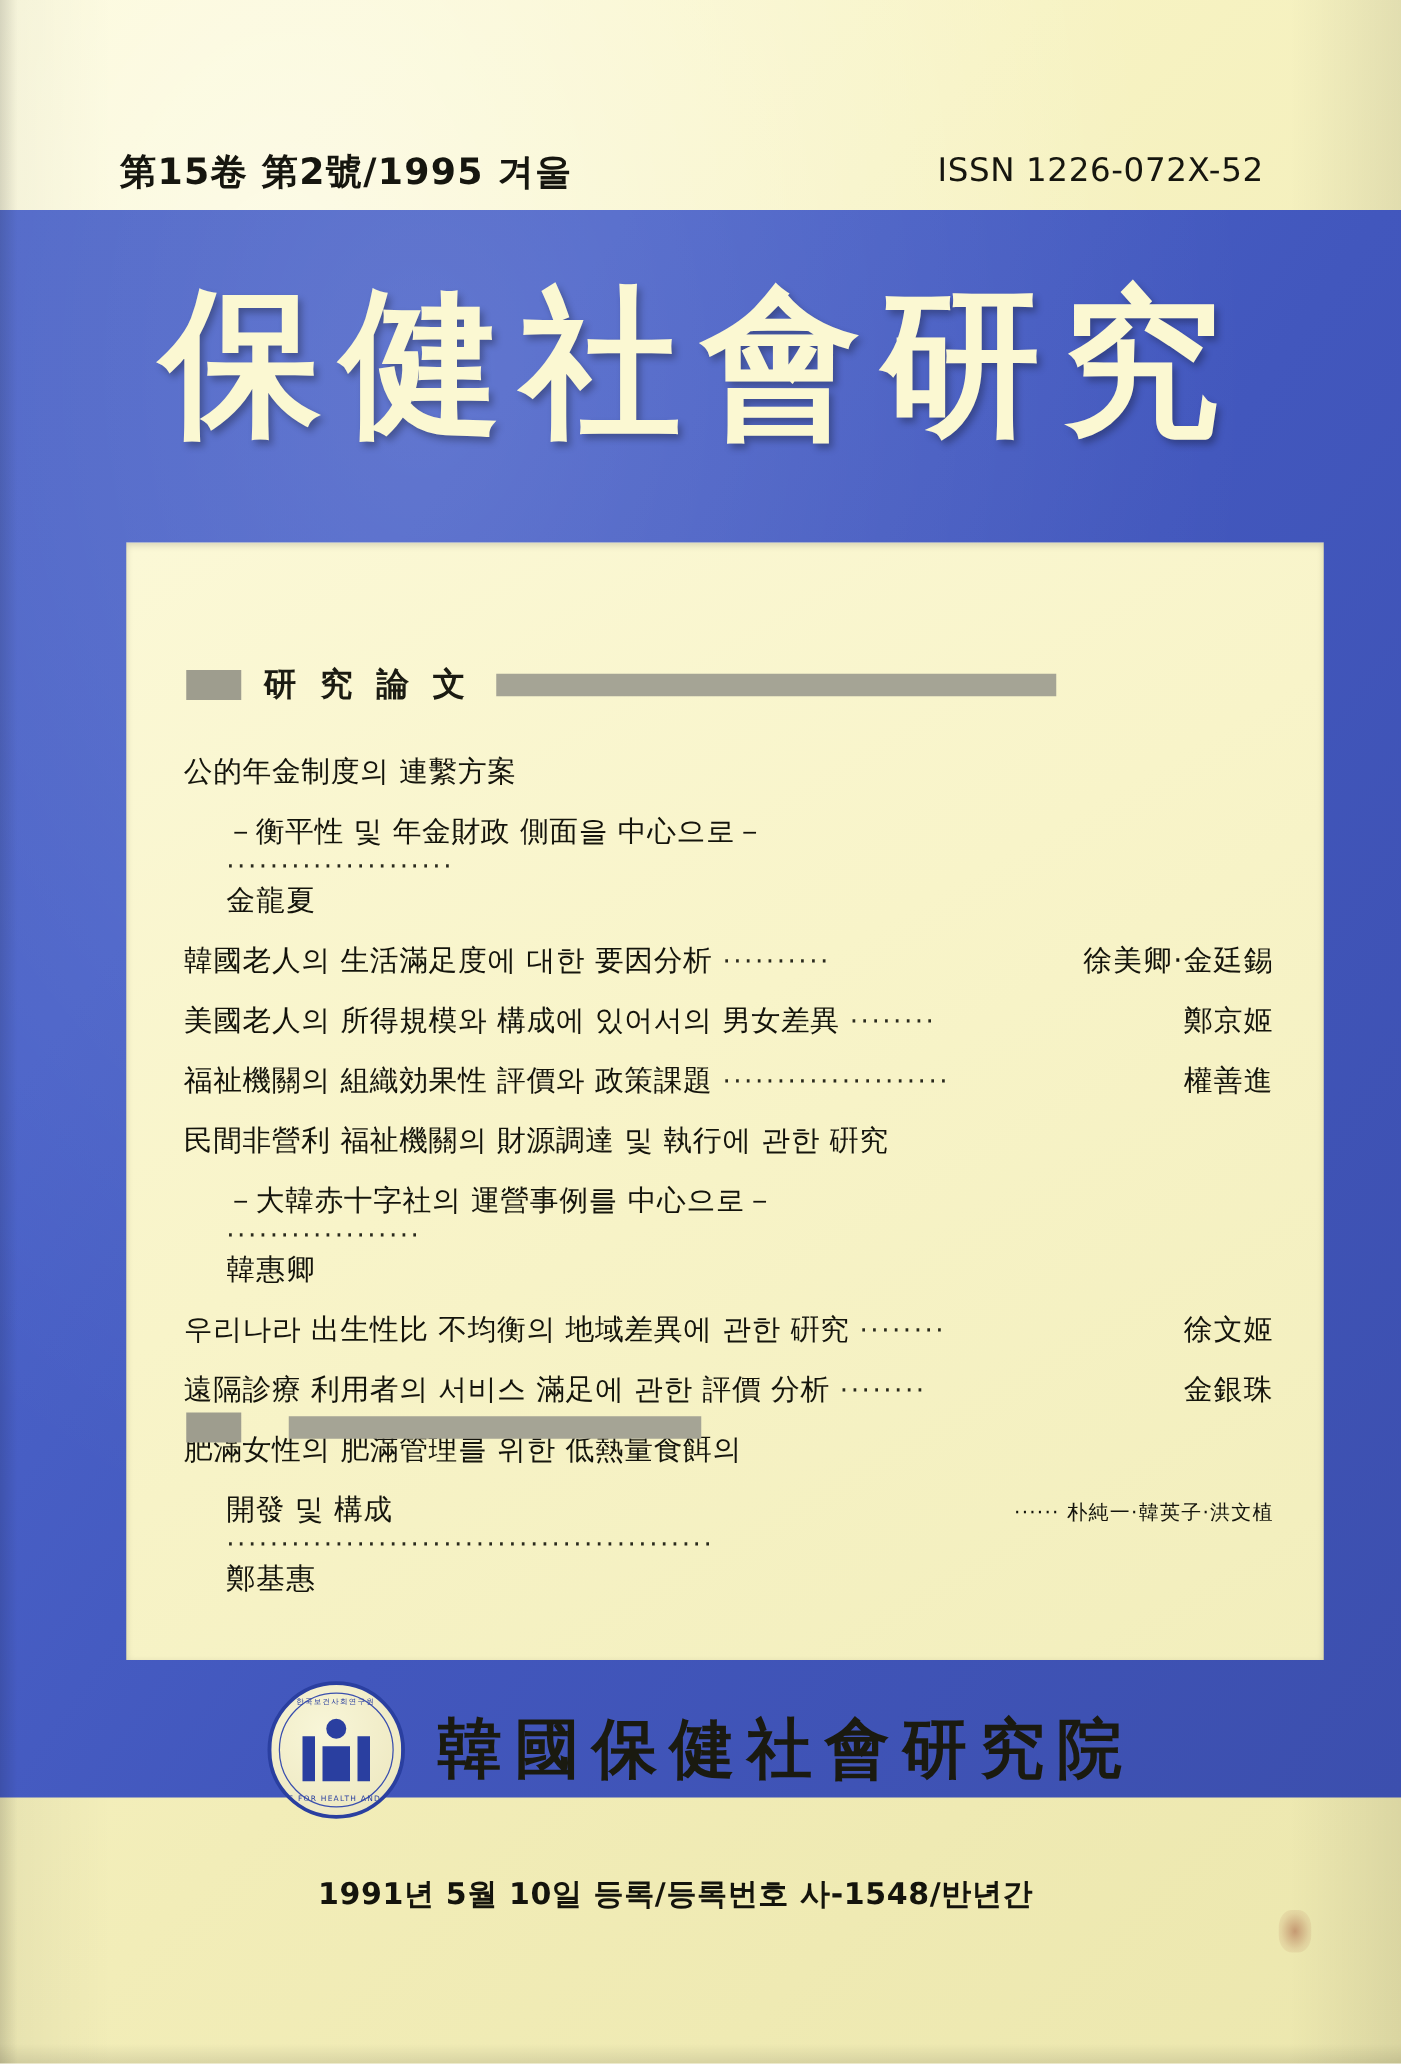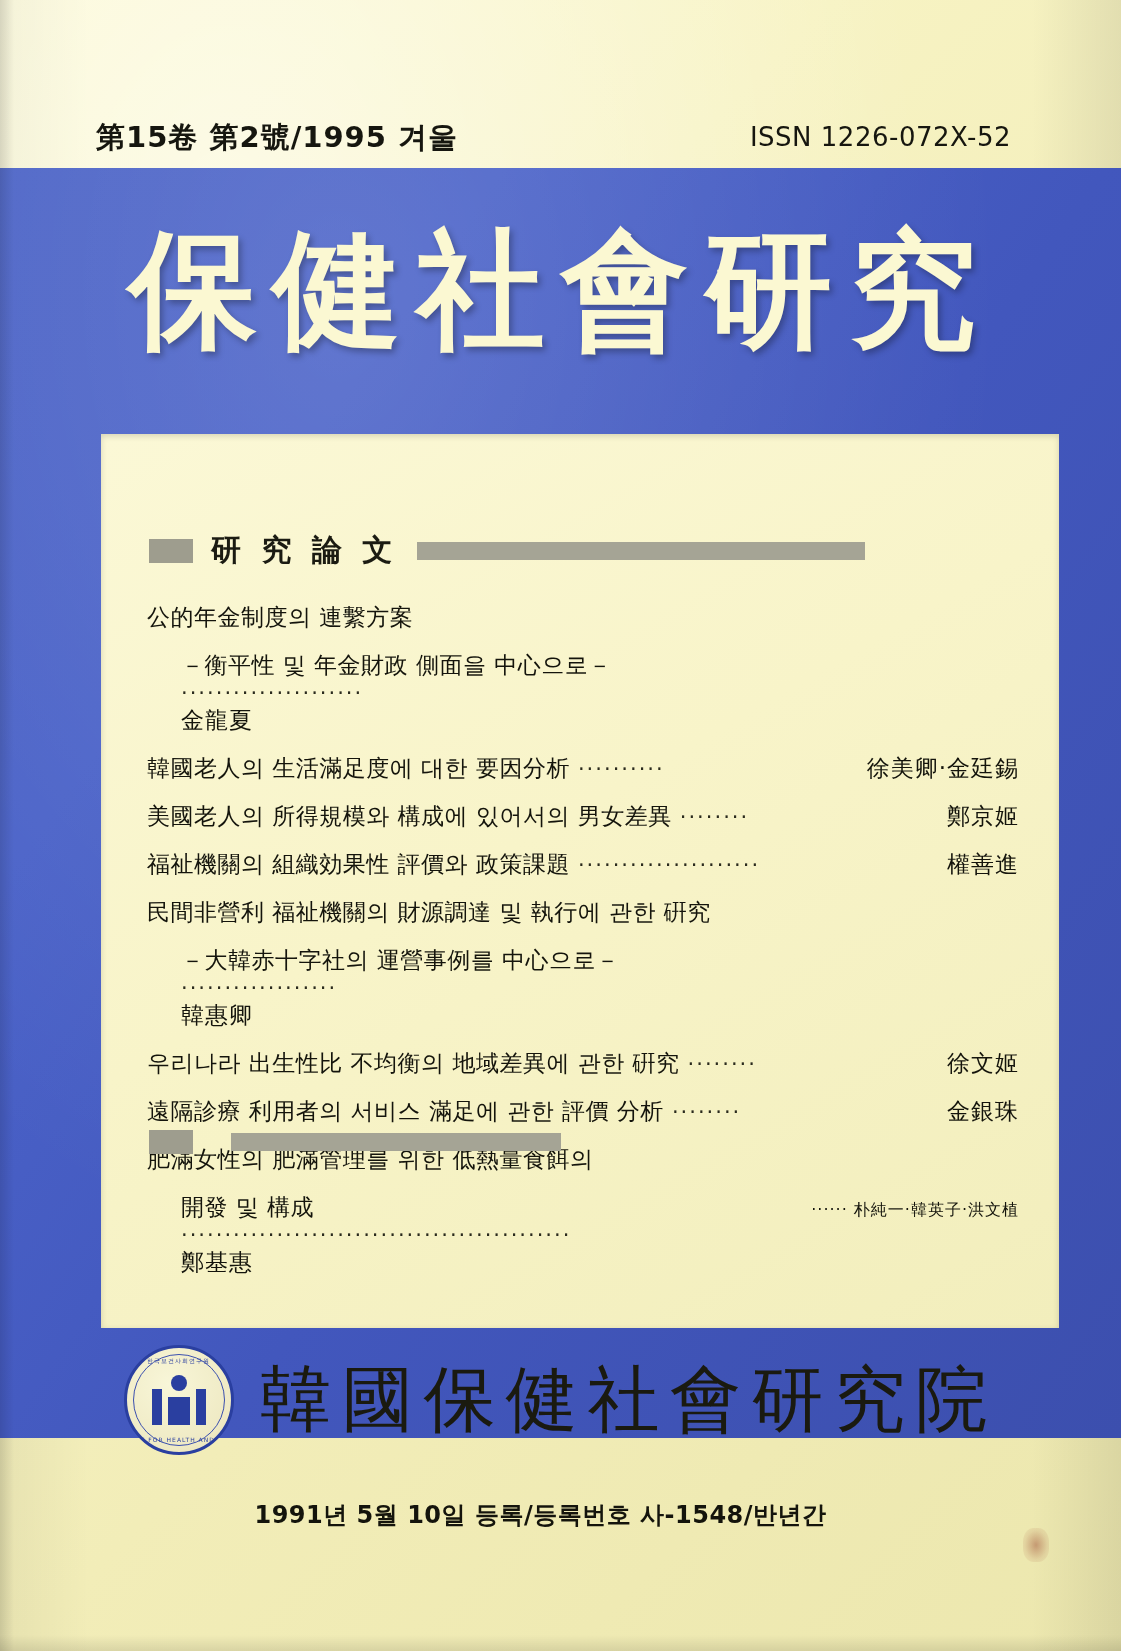--- a/index.html
+++ b/index.html
@@ -105,21 +105,21 @@
     white-space: nowrap;
   }
   .sec-mark {
     width: 44px;
     height: 24px;
     background: #9e9d8e;
     margin-right: 18px;
     flex: none;
   }
   .sec-label {
-    font-size: 30px;
+    font-size: 26px;
     font-weight: bold;
     color: #1b1b12;
     letter-spacing: 5px;
     font-family: "DejaVu Sans", "Liberation Sans", sans-serif;
     text-align: center;
   }
   .sec-rule {
     height: 18px;
     background: #a5a495;
     margin-left: 20px;
@@ -236,22 +236,22 @@
     font-size: 6px;
     color: #2a3fa0;
     letter-spacing: 1px;
     white-space: nowrap;
   }
   .logo .micro.top { top: 9px; }
   .logo .micro.bot { bottom: 9px; }
 
   .publisher-name {
     font-family: "DejaVu Serif", "Liberation Serif", serif;
-    font-size: 72px;
-    font-weight: normal;
+    font-size: 52px;
+    font-weight: bold;
     color: #1a1a10;
     letter-spacing: 10px;
     white-space: nowrap;
   }
 
   .registration {
     position: absolute;
     top: 1472px;
     left: 0;
     width: 1121px;

